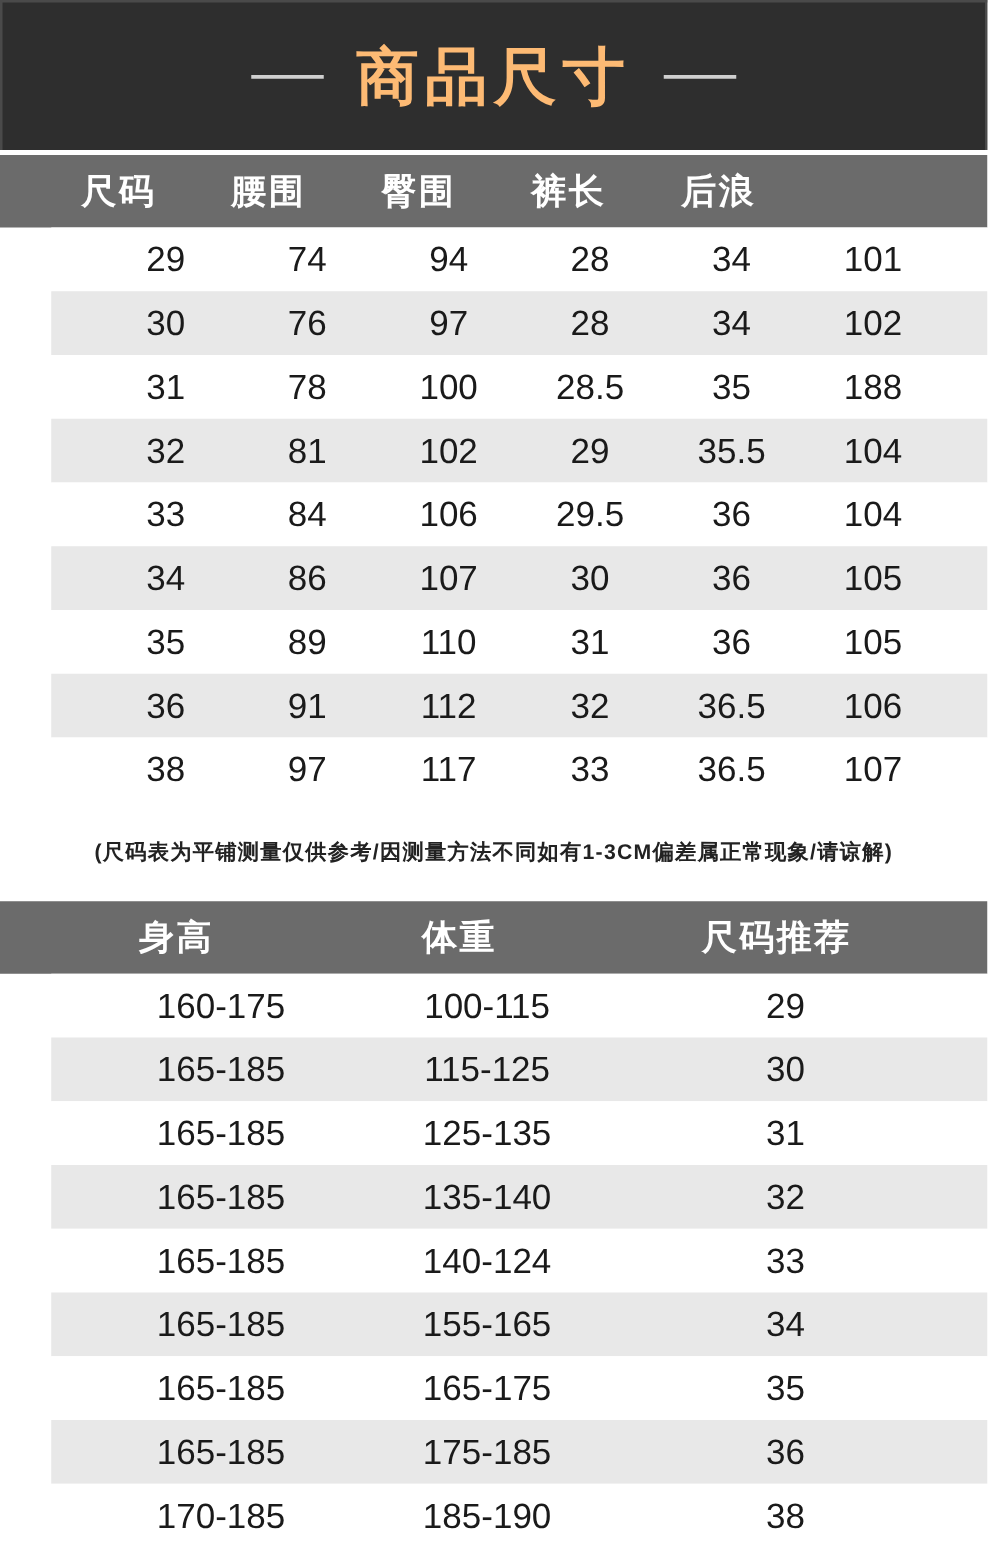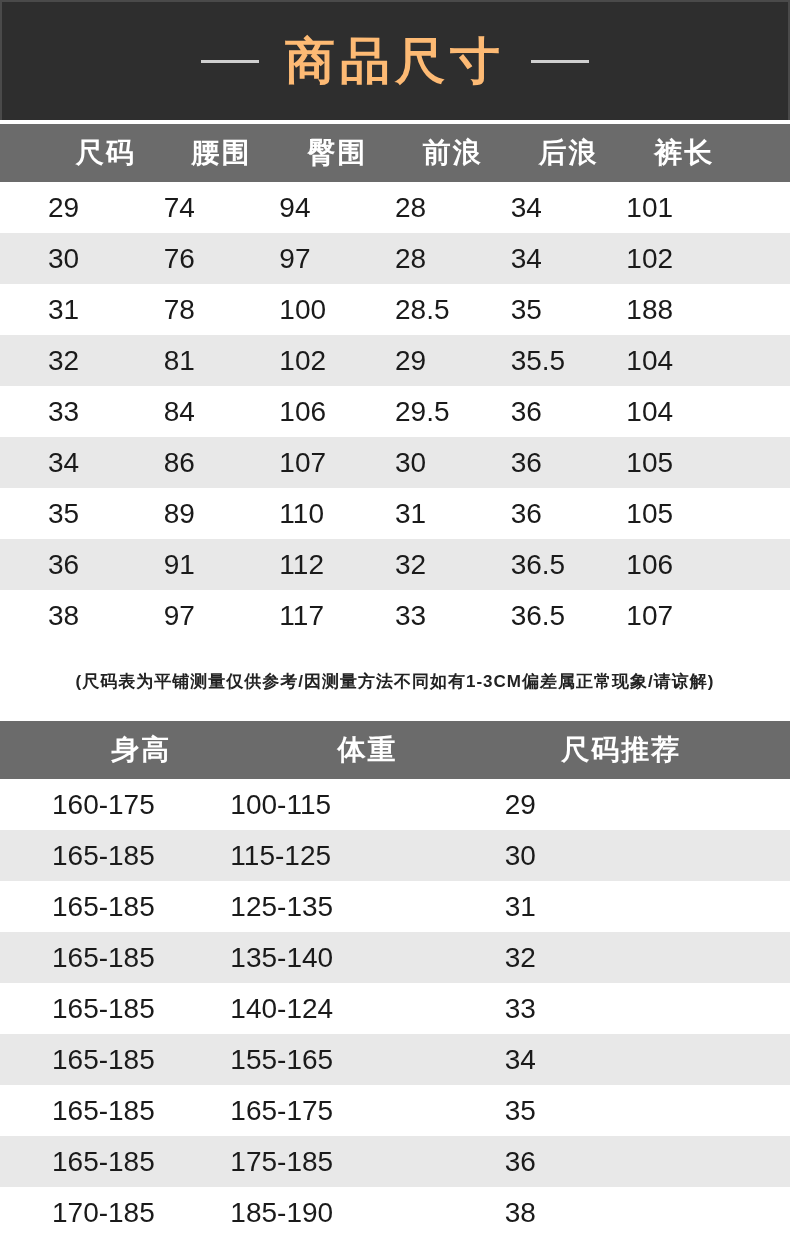--- a/index.html
+++ b/index.html
@@ -26,40 +26,41 @@
   .title{
     margin:0 26px;
     color:#fdba74;
     font-size:50px;
     font-weight:bold;
     letter-spacing:5px;
     white-space:nowrap;
   }
 
   
-  .grid6{display:grid;grid-template-columns:repeat(6,1fr);padding:0 48px;}
+  .grid6{display:grid;grid-template-columns:repeat(6,1fr);padding:0 35px;}
   .grid3{display:grid;grid-template-columns:26% 40% 34%;padding:0 52px;}
   .thead{
     background:#6b6b6b;
     color:#ffffff;
     height:58px;
     align-items:center;
     text-align:center;
     font-size:28px;
     font-weight:600;
     letter-spacing:2px;
   }
   .thead-1{margin-top:4px;}
   .trow{
     height:51px;
     align-items:center;
-    text-align:left;
+    text-align:center;
     font-size:28px;
     font-weight:500;
     background:#ffffff;
+    margin-left:41px;
   }
   .tbody .trow:nth-child(even){background:#e8e8e8;}
   .cell{white-space:nowrap;}
 
   
   .note{
     display:flex;
     align-items:center;
     justify-content:center;
     text-align:center;
@@ -79,23 +80,22 @@
     <span class="dash"></span>
     <h1 class="title">商品尺寸</h1>
     <span class="dash"></span>
   </div>
 
   <section>
     <div class="thead thead-1 grid6">
       <div class="cell">尺码</div>
       <div class="cell">腰围</div>
       <div class="cell">臀围</div>
-      <div class="cell">前浪</div>
+      <div class="cell">裤长</div>
       <div class="cell">后浪</div>
-      <div class="cell">裤长</div>
     </div>
     <div class="tbody">
       <div class="trow grid6">
         <div class="cell">29</div>
         <div class="cell">74</div>
         <div class="cell">94</div>
         <div class="cell">28</div>
         <div class="cell">34</div>
         <div class="cell">101</div>
       </div>

